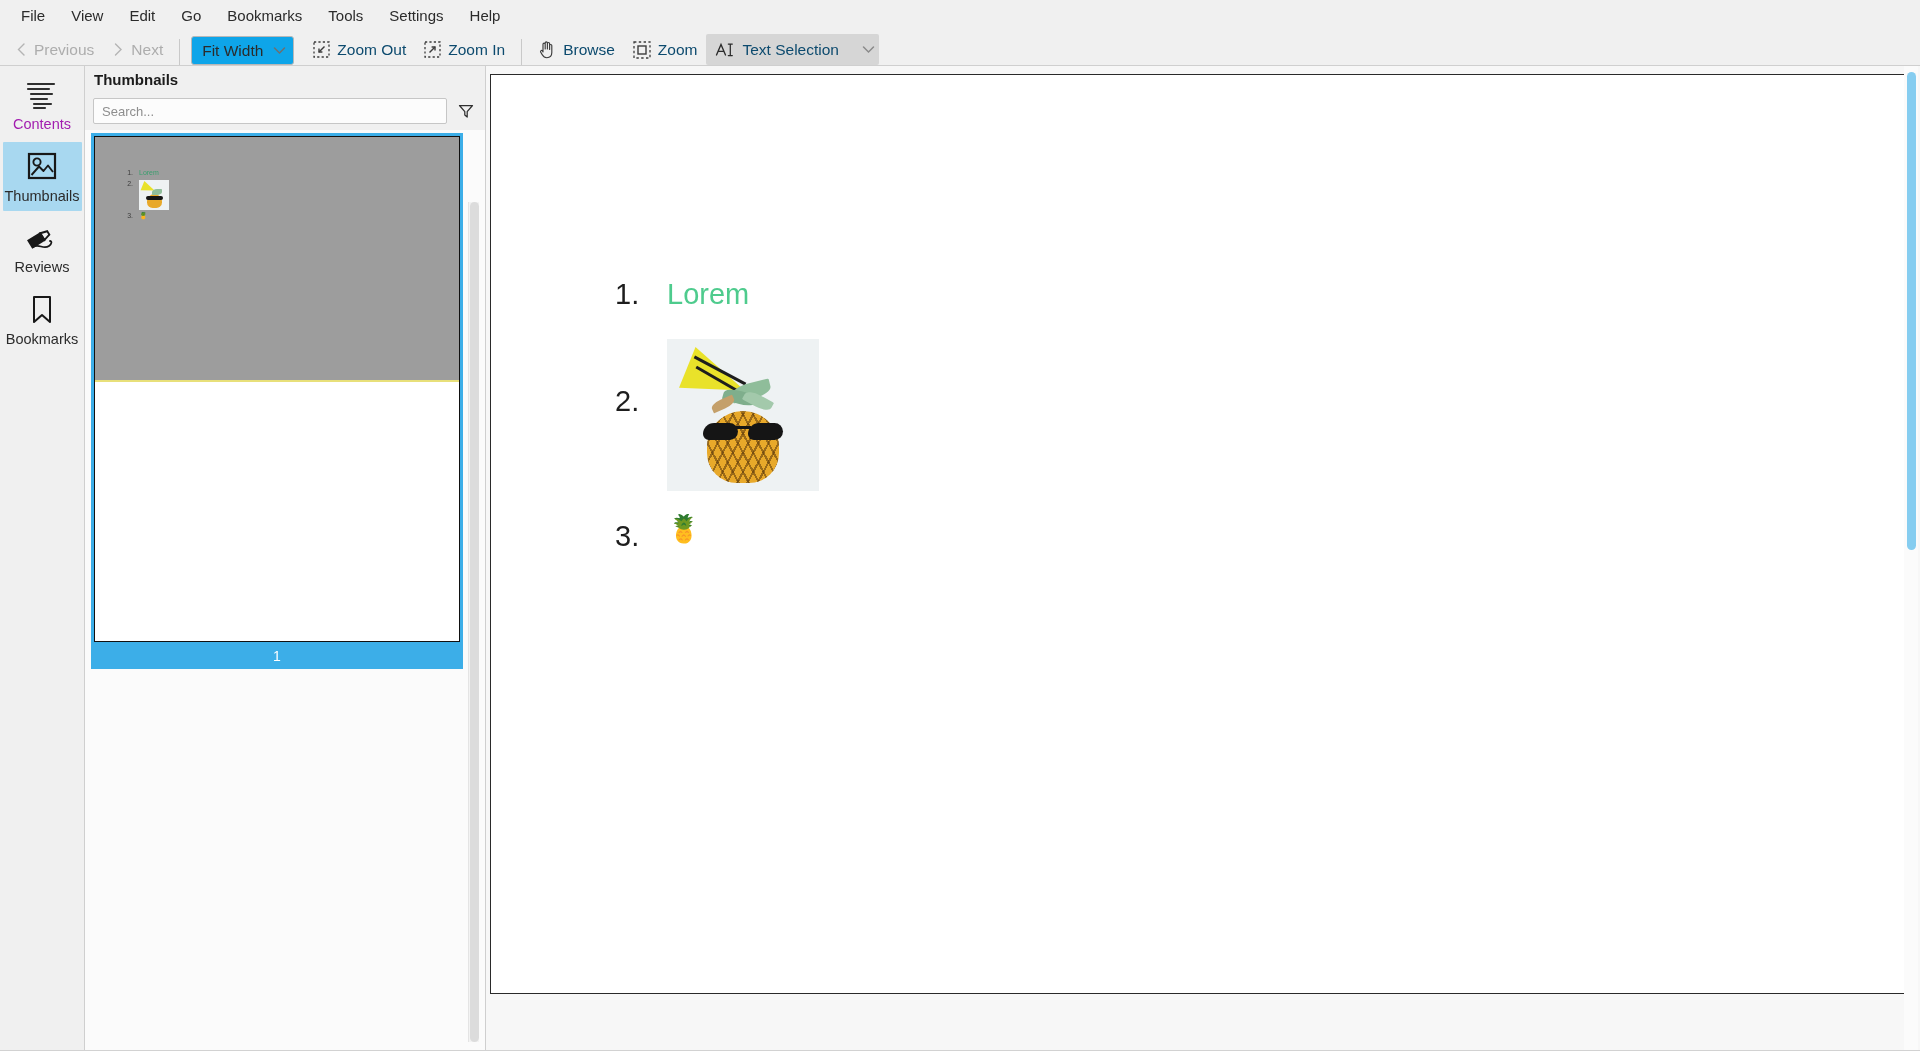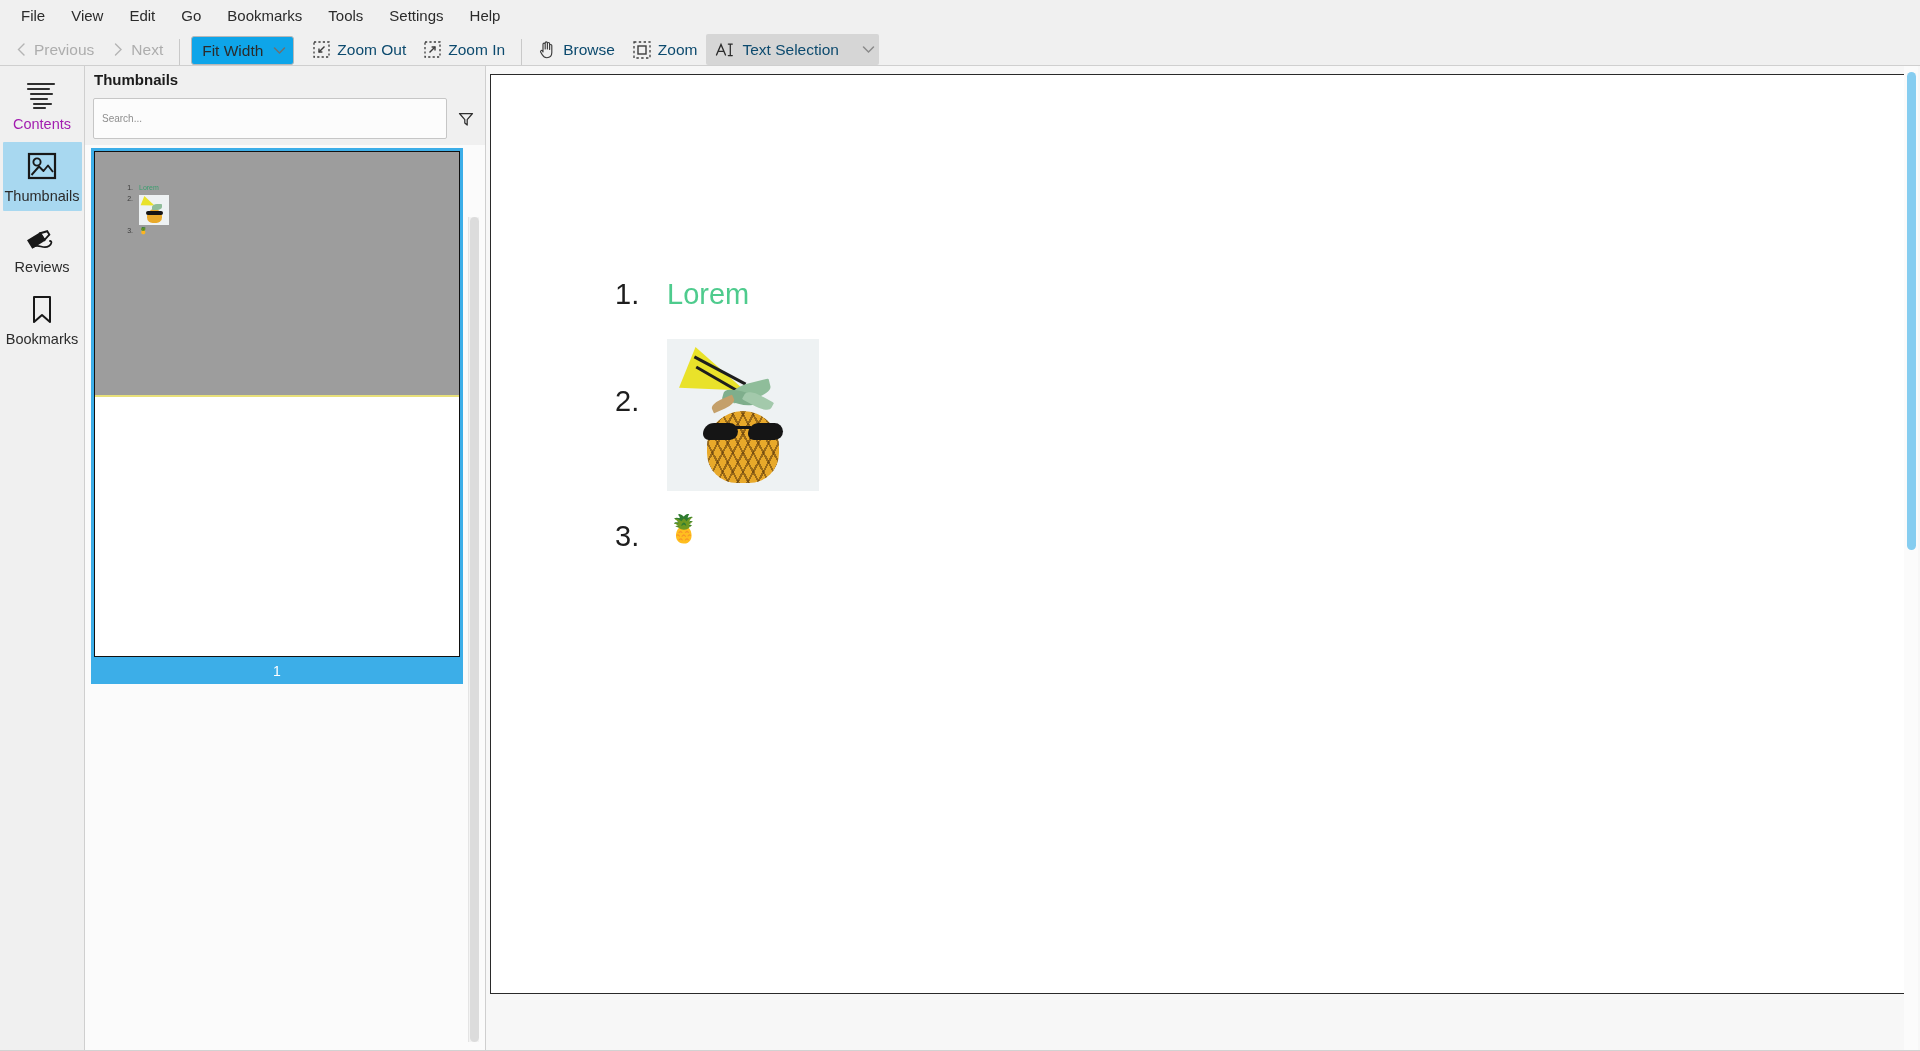--- a/index.html
+++ b/index.html
@@ -132,26 +132,26 @@
   }
   .thumb-searchrow {
     display: flex;
     align-items: center;
     gap: 8px;
     padding: 5px 8px 6px 8px;
     background: #f0f0f0;
   }
   .search-input {
     flex: 1;
-    height: 41px;
+    height: 26px;
     background: #fcfcfc;
     border: 1px solid #c6c6c6;
     border-radius: 2px;
     padding: 0 8px;
-    font-size: 10px;
+    font-size: 13px;
     color: #5a5a5a;
     font-family: "Liberation Sans", sans-serif;
     outline: none;
   }
   .search-input::placeholder { color: #8e8e8e; }
   .filter-btn {
     width: 22px; height: 24px;
     display: flex; align-items: center; justify-content: center;
     cursor: default;
   }

